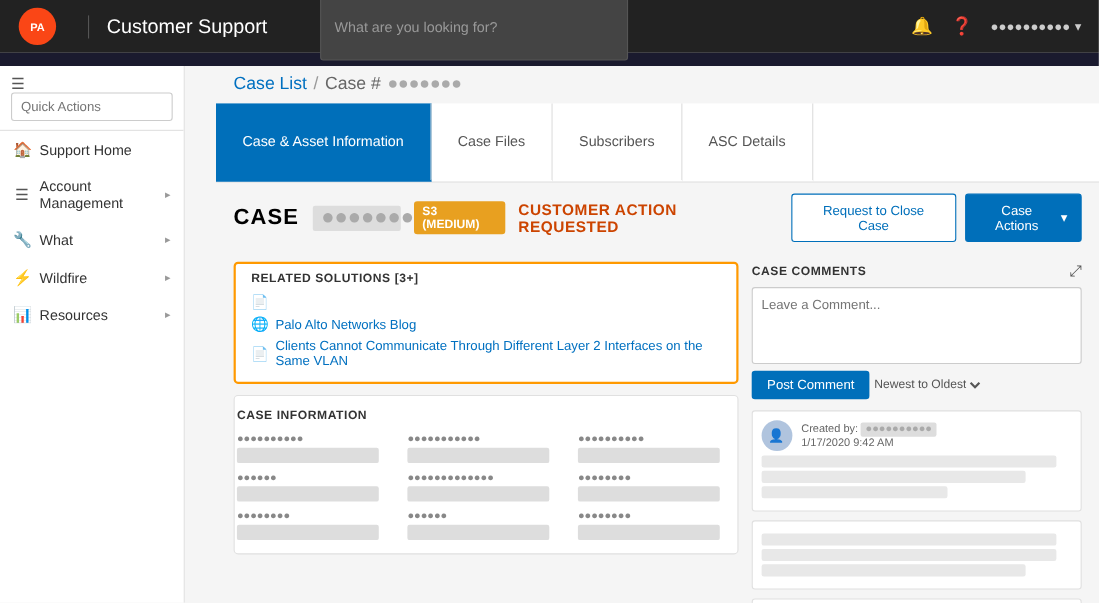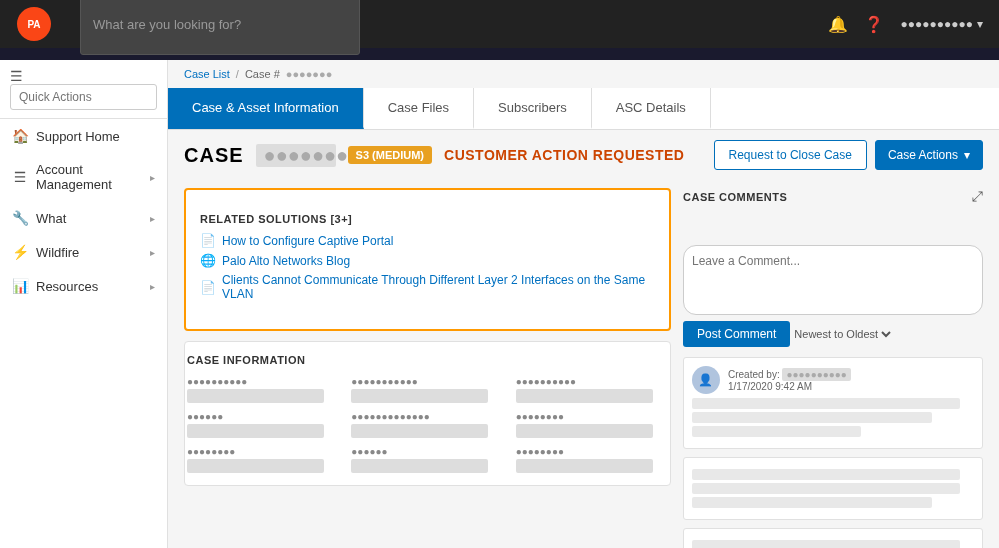--- a/index.html
+++ b/index.html
@@ -5,21 +5,21 @@
     * { box-sizing: border-box; margin: 0; padding: 0; }
     body { font-family: 'Segoe UI', Arial, sans-serif; font-size: 13px; background: #f5f5f5; color: #333; width: 999px; height: 548px; overflow: hidden; }
 
     
     .topnav {
       background: #222;
       height: 48px;
       display: flex;
       align-items: center;
       padding: 0 16px;
-      gap: 4px;
+      gap: 24px;
     }
     .topnav-logo {
       display: flex;
       align-items: center;
       gap: 8px;
     }
     .logo-icon {
       width: 36px;
       height: 36px;
     }
@@ -62,20 +62,21 @@
     
     .subnav-band {
       background: #1a1a2e;
       height: 12px;
     }
 
     
     .main-layout {
       display: flex;
       height: calc(548px - 48px - 12px);
+      gap: 28px;
     }
 
     
     .sidebar {
       width: 168px;
       background: #fff;
       border-right: 1px solid #e0e0e0;
       flex-shrink: 0;
       overflow-y: auto;
     }
@@ -112,38 +113,38 @@
     
     .content {
       flex: 1;
       overflow-y: auto;
       background: #f5f5f5;
     }
 
     
     .breadcrumb {
       padding: 8px 16px;
-      font-size: 11px;
+      font-size: 16px;
       color: #666;
       display: flex;
       gap: 6px;
       align-items: center;
     }
     .breadcrumb a { color: #0070c0; text-decoration: none; }
     .breadcrumb .sep { color: #999; }
     .breadcrumb .blurred { color: #aaa; }
 
     
     .tabs {
       display: flex;
       background: #fff;
       border-bottom: 1px solid #ddd;
     }
     .tab {
-      padding: 12px 24px;
+      padding: 27px 24px;
       cursor: pointer;
       font-size: 13px;
       color: #555;
       border-right: 1px solid #ddd;
       border-bottom: 2px solid transparent;
     }
     .tab.active {
       background: #006fba;
       color: #fff;
       border-bottom: 2px solid #006fba;
@@ -243,21 +244,21 @@
       display: flex;
       flex-direction: column;
       gap: 10px;
     }
 
     
     .related-solutions {
       border: 2px solid #f90;
       background: #fff;
       border-radius: 4px;
-      padding: 23px 14px;
+      padding: 7px 14px;
     }
     .related-solutions-title {
       font-size: 11px;
       font-weight: 700;
       color: #333;
       letter-spacing: 0.5px;
       margin-bottom: 8px;
     }
     .solution-item {
       display: flex;
@@ -332,27 +333,26 @@
     }
     .expand-icon {
       cursor: pointer;
       color: #555;
       font-size: 14px;
     }
     .comment-input {
       width: 100%;
       height: 70px;
       border: 1px solid #ccc;
-      border-radius: 13px;
+      border-radius: 3px;
       padding: 8px;
       font-size: 12px;
       color: #999;
       resize: none;
       font-family: inherit;
-      margin-top: 34px;
     }
     .comment-actions {
       display: flex;
       align-items: center;
       margin-top: 6px;
       margin-bottom: 10px;
     }
     .btn-post {
       padding: 6px 14px;
       background: #006fba;
@@ -421,20 +421,21 @@
 </head>
 <body>
 
 <nav class="topnav">
   <div class="topnav-logo">
     <svg class="logo-icon" viewBox="0 0 36 36">
       <circle cx="18" cy="18" r="17" fill="#fa4616"></circle>
       <text x="50%" y="55%" text-anchor="middle" dominant-baseline="middle" fill="white" font-size="10" font-weight="bold">PA</text>
     </svg>
   </div>
+  <span class="topnav-title">Customer Support</span>
   <div class="topnav-search">
     <input type="text" placeholder="What are you looking for?" style="">
   </div>
   <div class="topnav-icons">
     <span style="font-size:16px;cursor:pointer;">🔔</span>
     <span style="font-size:16px;cursor:pointer;">❓</span>
     <div class="topnav-user">
       <span>●●●●●●●●●●</span>
       <span>▾</span>
     </div>
@@ -508,21 +509,20 @@
 
 
     <div class="panels">
 
       <div class="left-panel">
 
         <div class="related-solutions">
           <div class="related-solutions-title">RELATED SOLUTIONS [3+]</div>
           <div class="solution-item">
             <span class="solution-icon">📄</span>
-            <span>How to Configure Captive Portal</span>
           </div>
           <div class="solution-item">
             <span class="solution-icon">🌐</span>
             <span>Palo Alto Networks Blog</span>
           </div>
           <div class="solution-item">
             <span class="solution-icon">📄</span>
             <span>Clients Cannot Communicate Through Different Layer 2 Interfaces on the Same VLAN</span>
           </div>
         </div>

